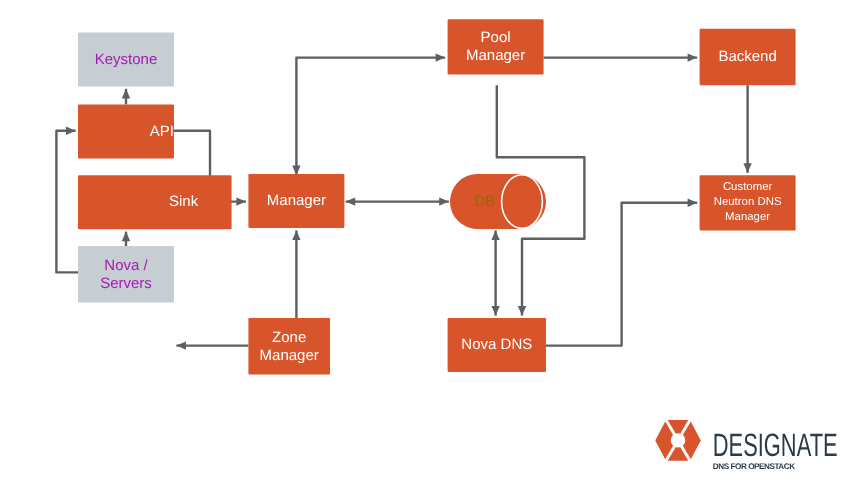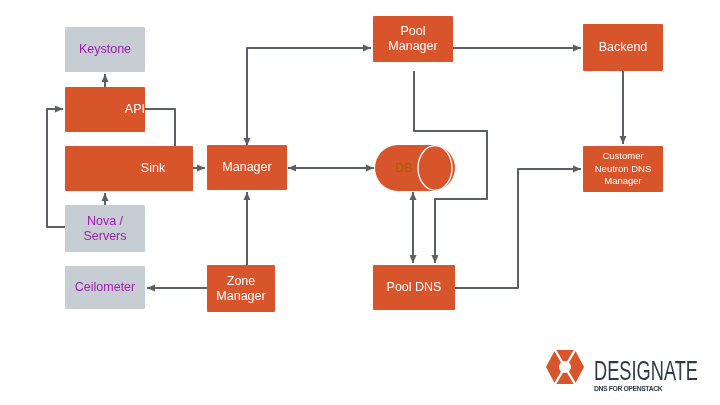--- a/index.html
+++ b/index.html
@@ -88,23 +88,20 @@
 
   <div class="node orange" style="left:65px; top:146px; width:80px; height:45px;padding-left:48px;">
     <span>Sink</span>
   </div>
 
   <div class="node gray" style="left:65px; top:205px; width:80px; height:47px;text-align:center;">
     <span>Nova /</span>
     <span>Servers</span>
   </div>
 
-  <div class="node gray" style="left:65px; top:266px; width:80px; height:43px;">
-    <span>Ceilometer</span>
-  </div>
 
   <div class="node orange" style="left:207px; top:145px; width:80px; height:45px;">
     <span>Manager</span>
   </div>
 
   <div class="node orange" style="left:207px; top:265px; width:68px; height:47px;">
     <span>Zone</span>
     <span>Manager</span>
   </div>
 
@@ -115,21 +112,21 @@
 
   <div class="db-wrap" style="left:375px; top:145px; width:80px; height:46px;">
     <svg width="80" height="46" viewBox="0 0 80 46">
       <rect x="0" y="0" width="80" height="46" rx="23" ry="23" fill="#D8552C"></rect>
       <ellipse cx="60" cy="23" rx="17" ry="22.3" fill="#D8552C" stroke="#ffffff" stroke-width="1.3"></ellipse>
     </svg>
     <span class="db-label">DB</span>
   </div>
 
   <div class="node orange" style="left:373px; top:265px; width:82px; height:45px;">
-    <span>Pool DNS</span>
+    <span>Nova DNS</span>
   </div>
 
   <div class="node orange" style="left:583px; top:24px; width:80px; height:47px;">
     <span>Backend</span>
   </div>
 
   <div class="node orange small" style="left:583px; top:146px; width:80px; height:46px;justify-content:center;">
     <span>Customer</span>
     <span>Neutron DNS</span>
     <span>Manager</span>

